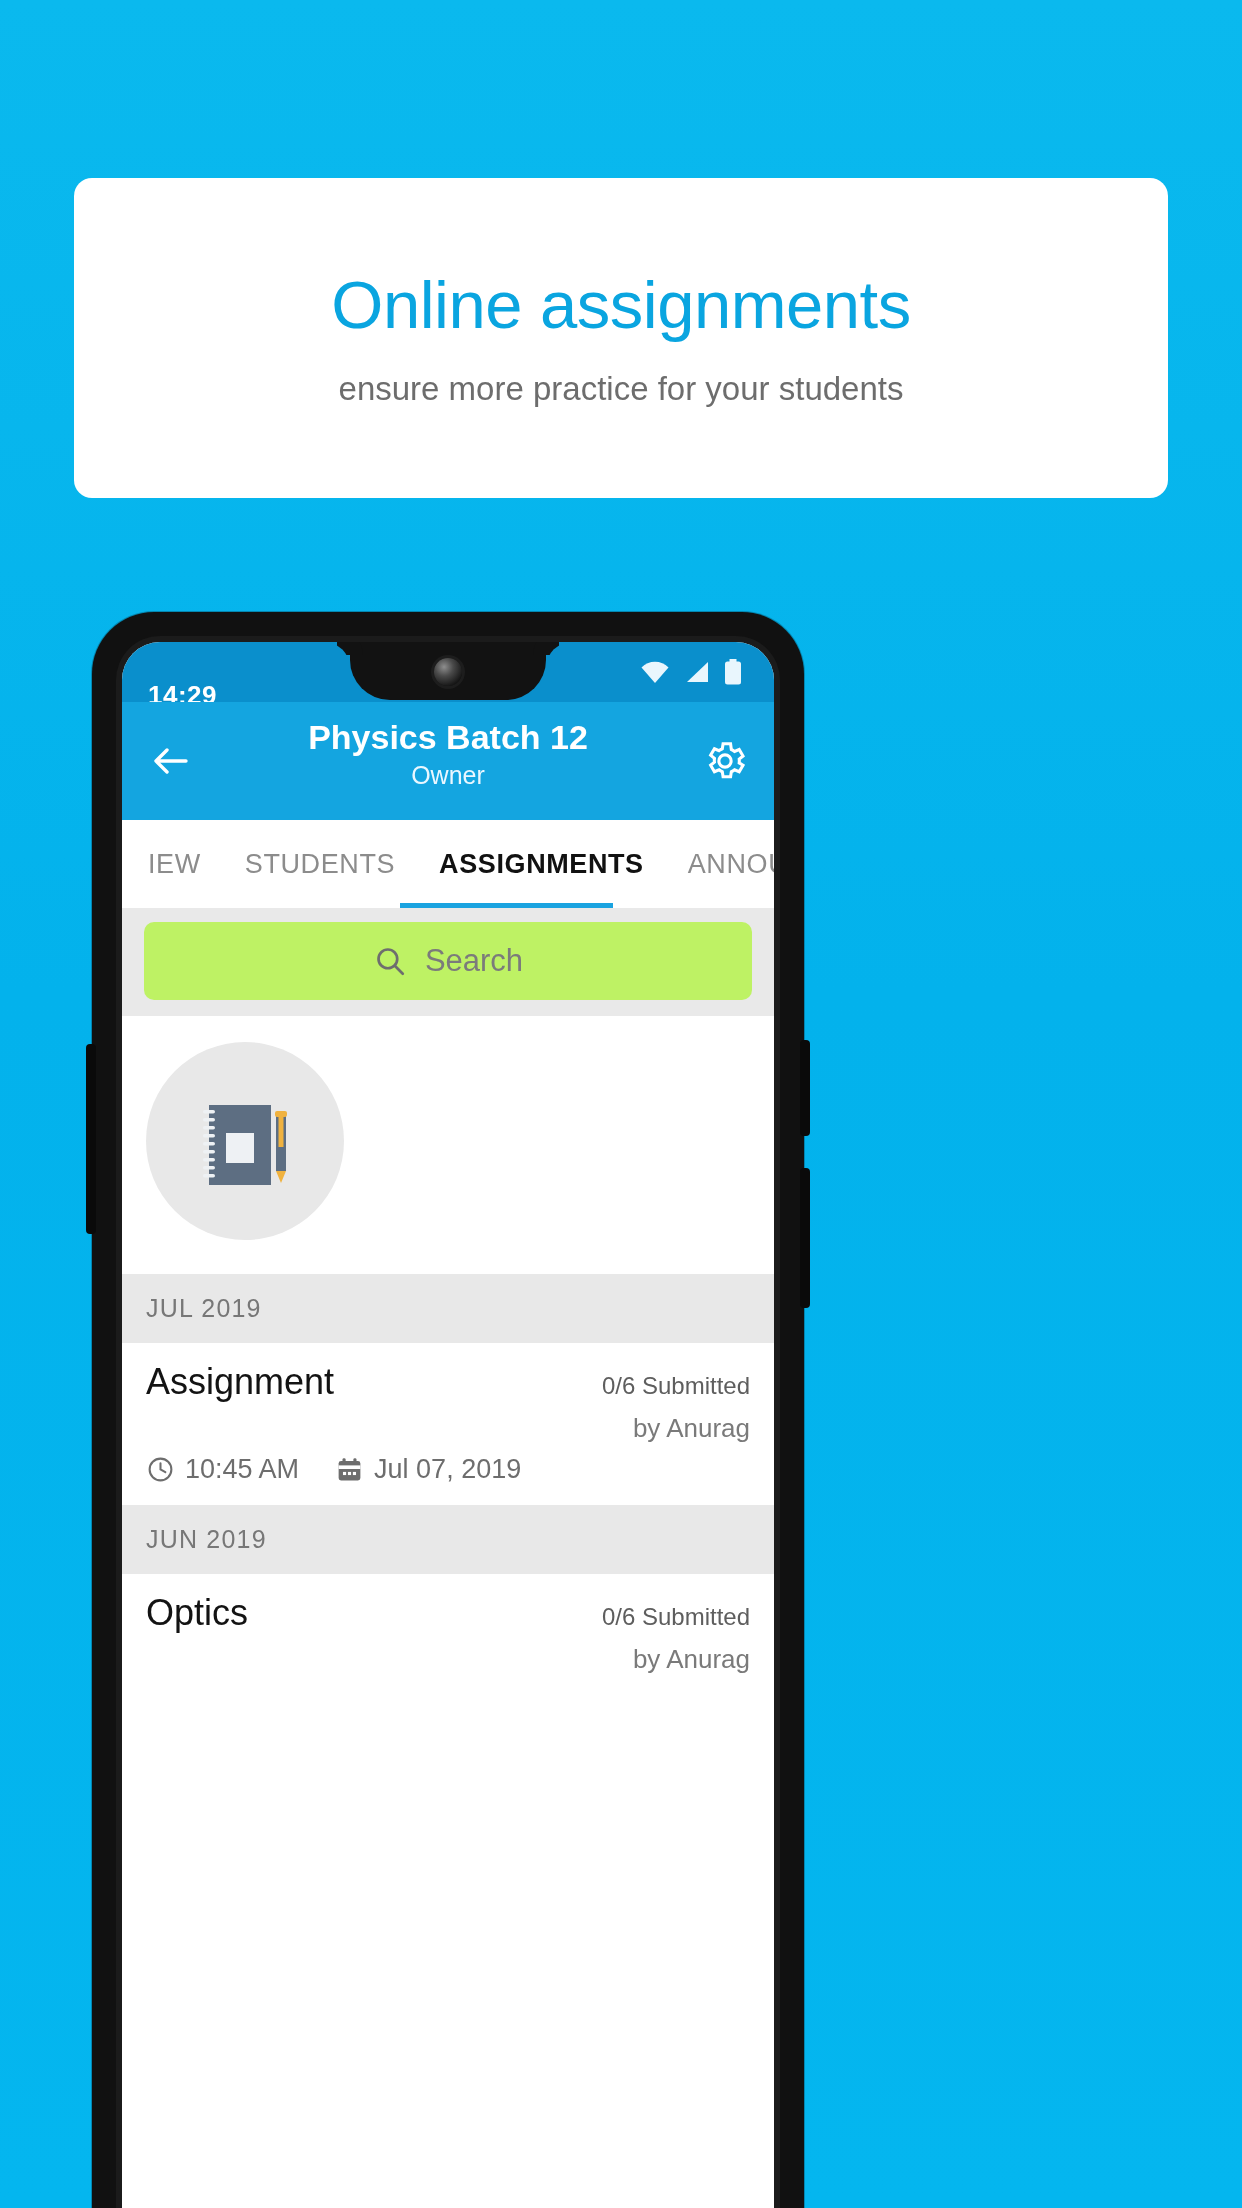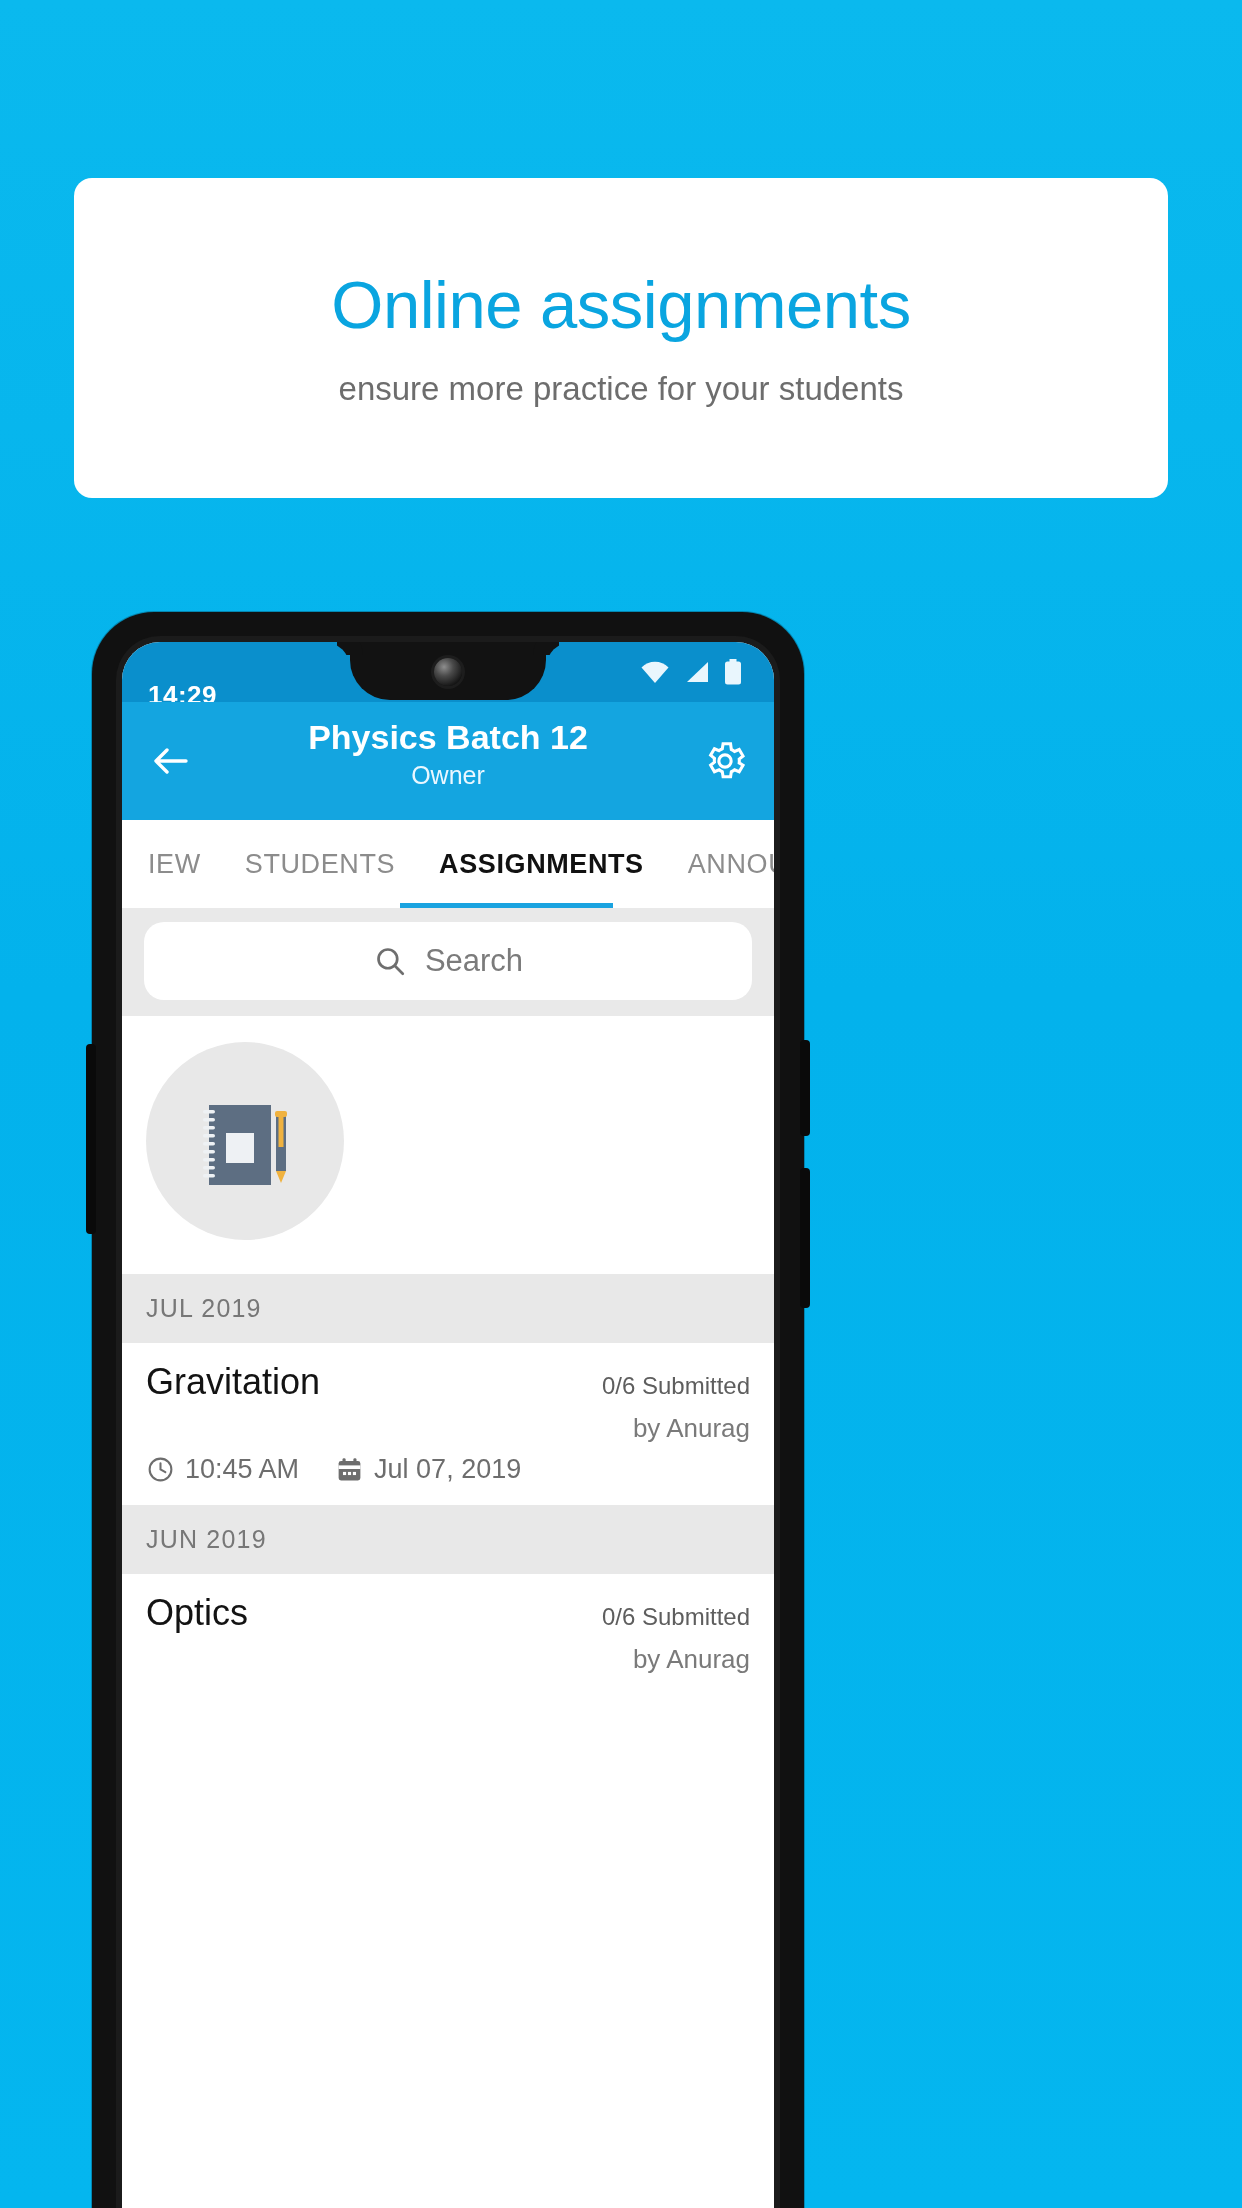--- a/index.html
+++ b/index.html
@@ -106,21 +106,21 @@
     padding:0 22px; height:100%; display:flex; align-items:center;
   }
   .tab.active{ color:#111; font-weight:700; }
   .tab-indicator{
     position:absolute; bottom:0; height:5px; background:#1aa3e0;
     left:278px; width:213px;
   }
   
   .search-wrap{ background:#e9e9e9; padding:14px 22px 16px; }
   .search-box{
-    background:#ffffff; border-radius:20px; height:78px;
+    background:#bef264; border-radius:10px; height:78px;
     display:flex; align-items:center; justify-content:center; gap:18px;
   }
   .search-placeholder{ font-size:31px; color:#7b7b7b;}
   
   .empty{
     background:#fff; display:flex; align-items:center; padding:26px 24px 34px 24px; gap:24px;
   }
   .empty-ill{
     flex:0 0 auto; width:198px;height:198px;border-radius:50%;
     background:#e8e8e8; display:flex;align-items:center;justify-content:center;
@@ -251,21 +251,21 @@
             <rect x="93.5" y="34" width="5" height="32" fill="#f0b23f"></rect>
             <rect x="90" y="30" width="12" height="6" rx="2" fill="#f0b23f"></rect>
             <path d="M91 90 L96 102 L101 90 Z" fill="#f0b23f"></path>
           </svg>
         </div>
       </div>
 
       <div class="month-head">JUL 2019</div>
       <div class="row">
         <div class="row-top">
-          <span class="row-title">Gravitation</span>
+          <span class="row-title">Assignment</span>
           <span class="row-sub">0/6 Submitted</span>
         </div>
         <div class="row-by">by Anurag</div>
         <div class="row-meta">
           <span>
             <svg width="29" height="29" viewBox="0 0 24 24">
               <circle cx="12" cy="12" r="9" fill="none" stroke="#6d6d6d" stroke-width="1.7"></circle>
               <path d="M12 6.8 V12 L16 14.2" stroke="#6d6d6d" stroke-width="1.7" fill="none" stroke-linecap="round"></path>
             </svg>
           </span>

